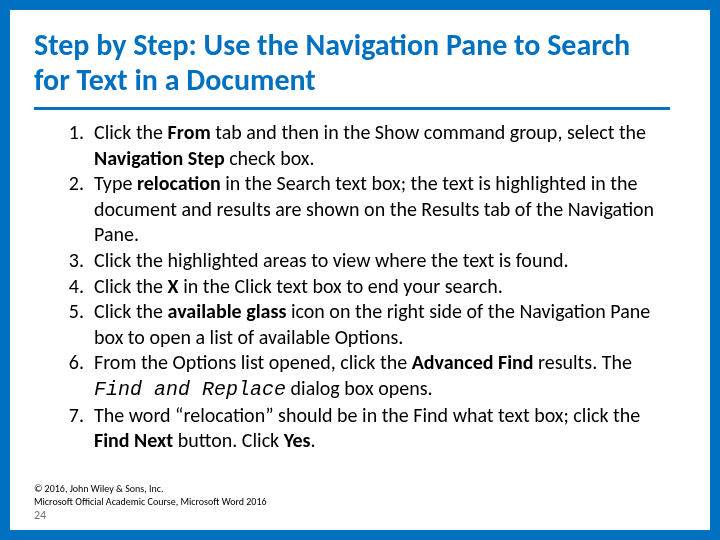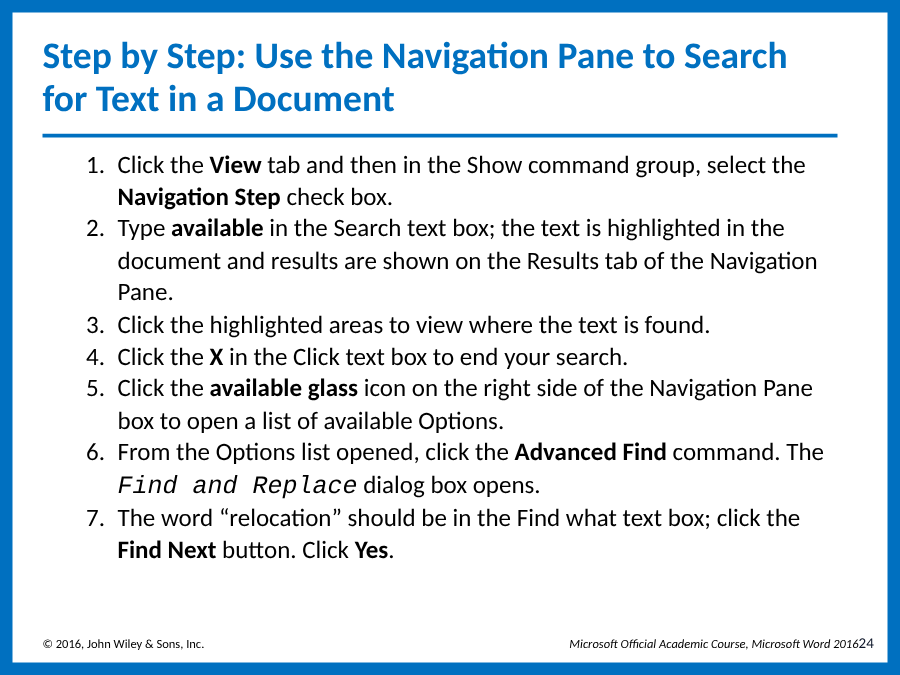--- a/index.html
+++ b/index.html
@@ -51,51 +51,52 @@
   .i { font-style: italic; font-family: Liberation Mono, monospace; }
   .footer {
     position: absolute;
     left: 24px;
     right: 11px;
     bottom: 8px;
     display: flex;
     align-items: baseline;
     font-size: 10px;
     color: #000;
+    flex-direction: column;
   }
   .footer .copy { flex: 0 0 auto; }
-  .footer .course { flex: 1 1 auto; text-align: right; margin-left: -40px; font-style: italic; }
-  .footer .pagenum { flex: 0 0 auto; color: #0f172a; font-size: 12px; }
+  .footer .course { flex: 1 1 auto; text-align: right; margin-left: -40px; }
+  .footer .pagenum { flex: 0 0 auto; color: #737373; font-size: 12px; }
 </style>
 </head>
 <body>
 
 <div class="slide">
 
   <h1 class="title">Step by Step: Use the Navigation Pane to Search for Text in a Document</h1>
   <hr class="hr">
 
   <ol class="steps">
     <li>
-      <span>Click the </span><span class="b">View</span><span> tab and then in the Show command group, select the </span><span class="b">Navigation Step</span><span> check box.</span>
+      <span>Click the </span><span class="b">From</span><span> tab and then in the Show command group, select the </span><span class="b">Navigation Step</span><span> check box.</span>
     </li>
     <li>
-      <span>Type </span><span class="b">available</span><span> in the Search text box; the text is highlighted in the document and results are shown on the Results tab of the Navigation Pane.</span>
+      <span>Type </span><span class="b">relocation</span><span> in the Search text box; the text is highlighted in the document and results are shown on the Results tab of the Navigation Pane.</span>
     </li>
     <li>
       <span>Click the highlighted areas to view where the text is found.</span>
     </li>
     <li>
       <span>Click the </span><span class="b">X</span><span> in the Click text box to end your search.</span>
     </li>
     <li>
       <span>Click the </span><span class="b">available glass</span><span> icon on the right side of the Navigation Pane box to open a list of available Options.</span>
     </li>
     <li>
-      <span>From the Options list opened, click the </span><span class="b">Advanced Find</span><span> command. The </span><span class="i">Find and Replace</span><span> dialog box opens.</span>
+      <span>From the Options list opened, click the </span><span class="b">Advanced Find</span><span> results. The </span><span class="i">Find and Replace</span><span> dialog box opens.</span>
     </li>
     <li>
       <span>The word “relocation” should be in the Find what text box; click the </span><span class="b">Find Next</span><span> button. Click </span><span class="b">Yes</span><span>.</span>
     </li>
   </ol>
 
   <div class="footer">
     <span class="copy">© 2016, John Wiley &amp; Sons, Inc.</span>
     <span class="course">Microsoft Official Academic Course, Microsoft Word 2016</span>
     <span class="pagenum">24</span>

